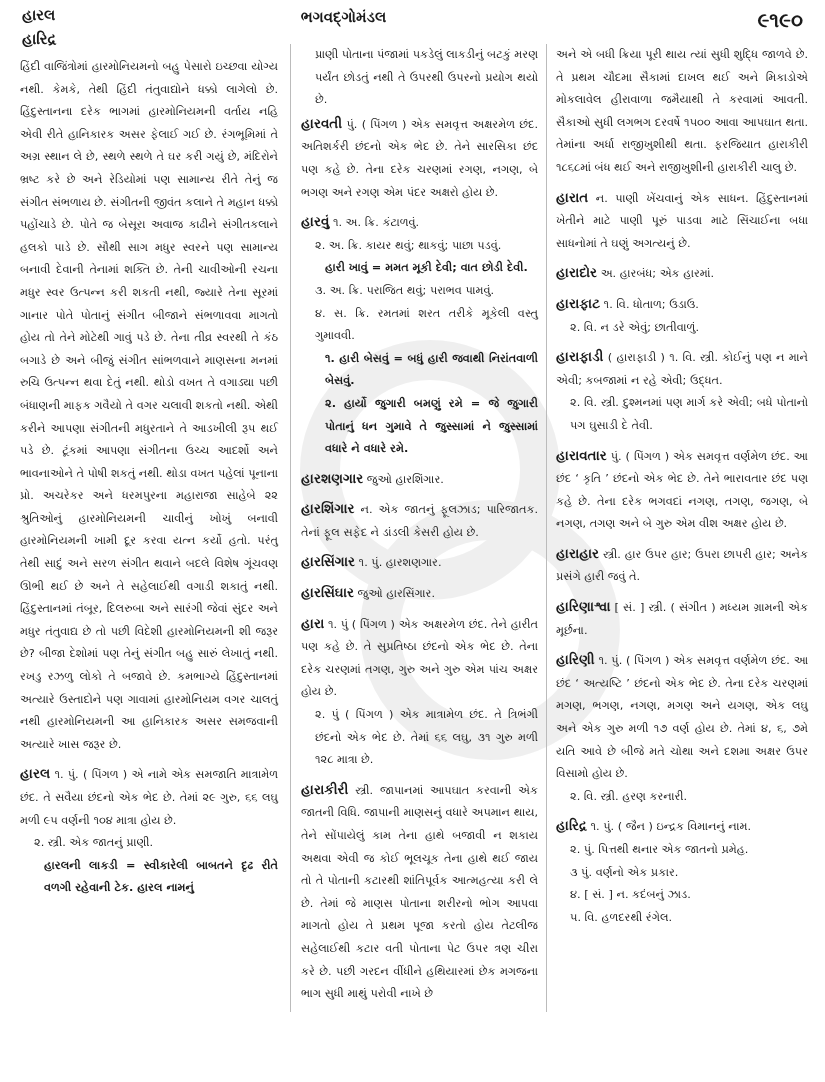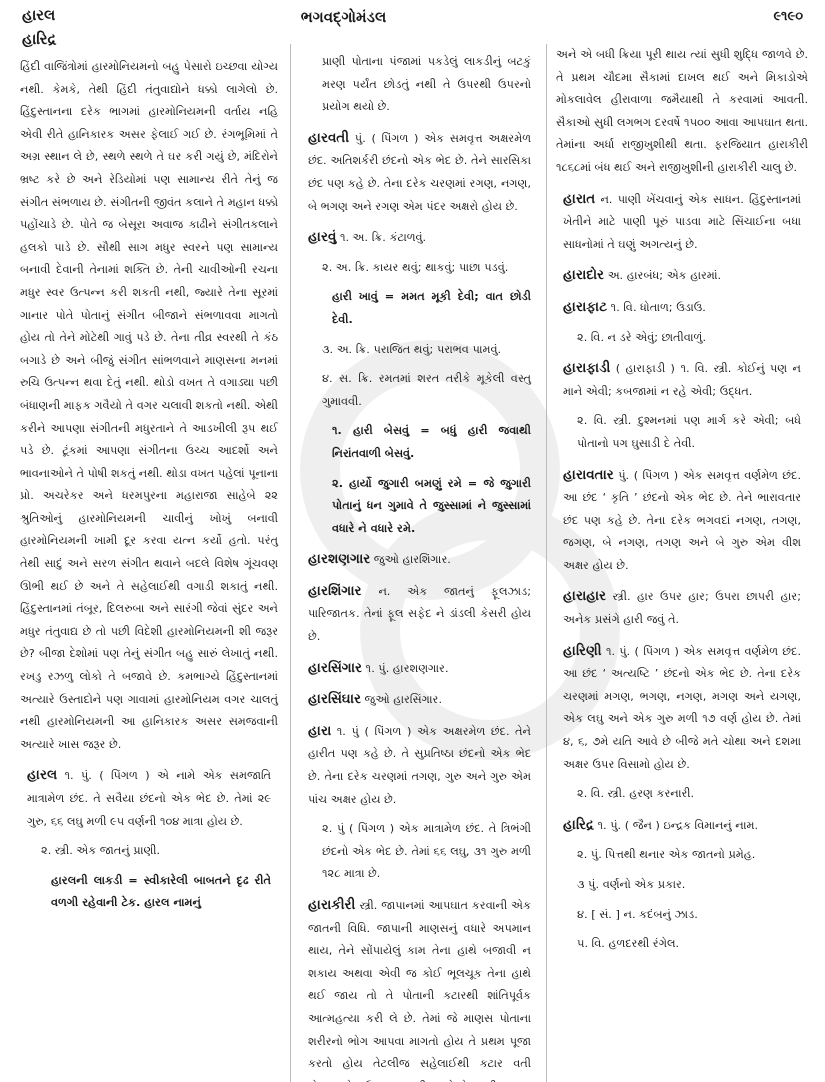--- a/index.html
+++ b/index.html
@@ -2,34 +2,34 @@
 <html><head>
 <meta charset="utf-8">
 <style>
   html, body { margin:0; padding:0; background:#ffffff; }
   body { width:825px; height:1082px; overflow:hidden; position:relative;
          font-family:"DejaVu Sans", sans-serif; color:#1a1a1a; }
   .header { position:absolute; top:0; left:0; width:825px; height:56px; }
   .guide-top { position:absolute; left:22px; top:6px; font-size:15px; font-weight:bold; }
   .guide-bot { position:absolute; left:22px; top:30px; font-size:15px; font-weight:bold; }
   .running-title { position:absolute; left:0; width:687px; top:8px; text-align:center; font-size:15px; font-weight:bold; }
-  .page-no { position:absolute; right:22px; top:8px; font-size:13px; font-weight:bold; }
+  .page-no { position:absolute; right:22px; top:8px; font-size:20px; font-weight:bold; }
   .watermark { position:absolute; left:300px; top:340px; width:260px; height:400px; opacity:0.06; }
   .watermark div { position:absolute; border-radius:50%; border:40px solid #000; }
   .col { position:absolute; top:56px; font-size:11.3px; line-height:22.6px; text-align:justify; }
   .c1 { left:20px; width:258px; }
   .c2 { left:290px; width:255px; border-left:1px solid #bbb; border-right:1px solid #bbb; padding:0 0 0 0; top:44px; }
   .c2 .inner { padding-left:10px; padding-right:8px; }
   .c3 { left:556px; width:252px; top:44px; }
   .entry { margin:0 0 6px 0; }
   .hw { font-weight:bold; font-size:13.5px; }
   .sub { padding-left:14px; }
   .ind { padding-left:24px;font-weight:bold; }
   .cont { padding-left:14px; }
-  p { margin:7px; }
+  p { margin:0; }
 </style>
 </head>
 <body>
 
 <div class="header">
   <div class="guide-top">હારલ</div>
   <div class="guide-bot">હારિદ્ર</div>
   <div class="running-title">ભગવદ્ગોમંડલ</div>
   <div class="page-no">૯૧૯૦</div>
 </div>
@@ -125,20 +125,24 @@
   </div>
   <div class="entry">
     <p><span class="hw">હારાવતાર</span>
        <span>પું. ( પિંગળ ) એક સમવૃત્ત વર્ણમેળ છંદ. આ છંદ ‘ કૃતિ ’ છંદનો એક ભેદ છે. તેને ભારાવતાર છંદ પણ કહે છે. તેના દરેક ભગવદાં નગણ, તગણ, જગણ, બે નગણ, તગણ અને બે ગુરુ એમ વીશ અક્ષર હોય છે.</span></p>
   </div>
   <div class="entry">
     <p><span class="hw">હારાહાર</span>
        <span>સ્ત્રી. હાર ઉપર હાર; ઉપરા છાપરી હાર; અનેક પ્રસંગે હારી જવું તે.</span></p>
   </div>
   <div class="entry">
+    <p><span class="hw">હારિણાશ્વા</span>
+       <span>[ સં. ] સ્ત્રી. ( સંગીત ) મધ્યમ ગ્રામની એક મૂર્છના.</span></p>
+  </div>
+  <div class="entry">
     <p><span class="hw">હારિણી</span>
        <span>૧. પું. ( પિંગળ ) એક સમવૃત્ત વર્ણમેળ છંદ. આ છંદ ‘ અત્યષ્ટિ ’ છંદનો એક ભેદ છે. તેના દરેક ચરણમાં મગણ, ભગણ, નગણ, મગણ અને યગણ, એક લઘુ અને એક ગુરુ મળી ૧૭ વર્ણ હોય છે. તેમાં ૪, ૬, ૭મે યતિ આવે છે બીજે મતે ચોથા અને દશમા અક્ષર ઉપર વિસામો હોય છે.</span></p>
     <p class="sub">૨. વિ. સ્ત્રી. હરણ કરનારી.</p>
   </div>
   <div class="entry">
     <p><span class="hw">હારિદ્ર</span>
        <span>૧. પું. ( જૈન ) ઇન્દ્રક વિમાનનું નામ.</span></p>
     <p class="sub">૨. પું. પિત્તથી થનાર એક જાતનો પ્રમેહ.</p>
     <p class="sub">૩ પું. વર્ણનો એક પ્રકાર.</p>
     <p class="sub">૪. [ સં. ] ન. કદંબનું ઝાડ.</p>

